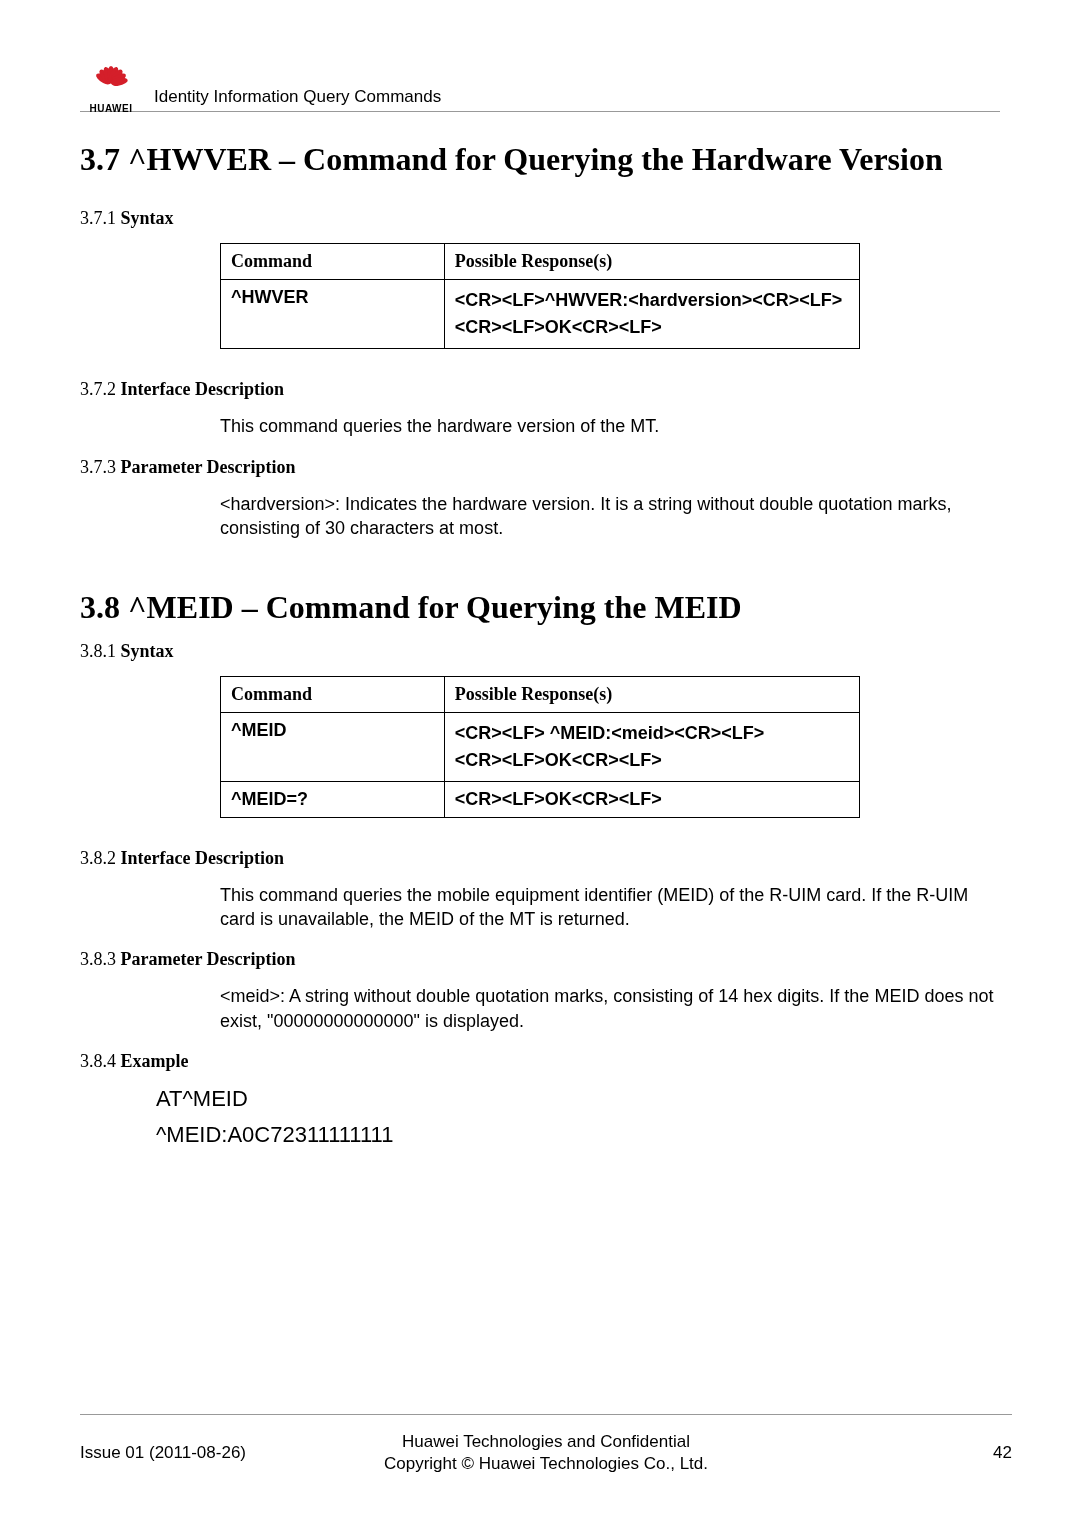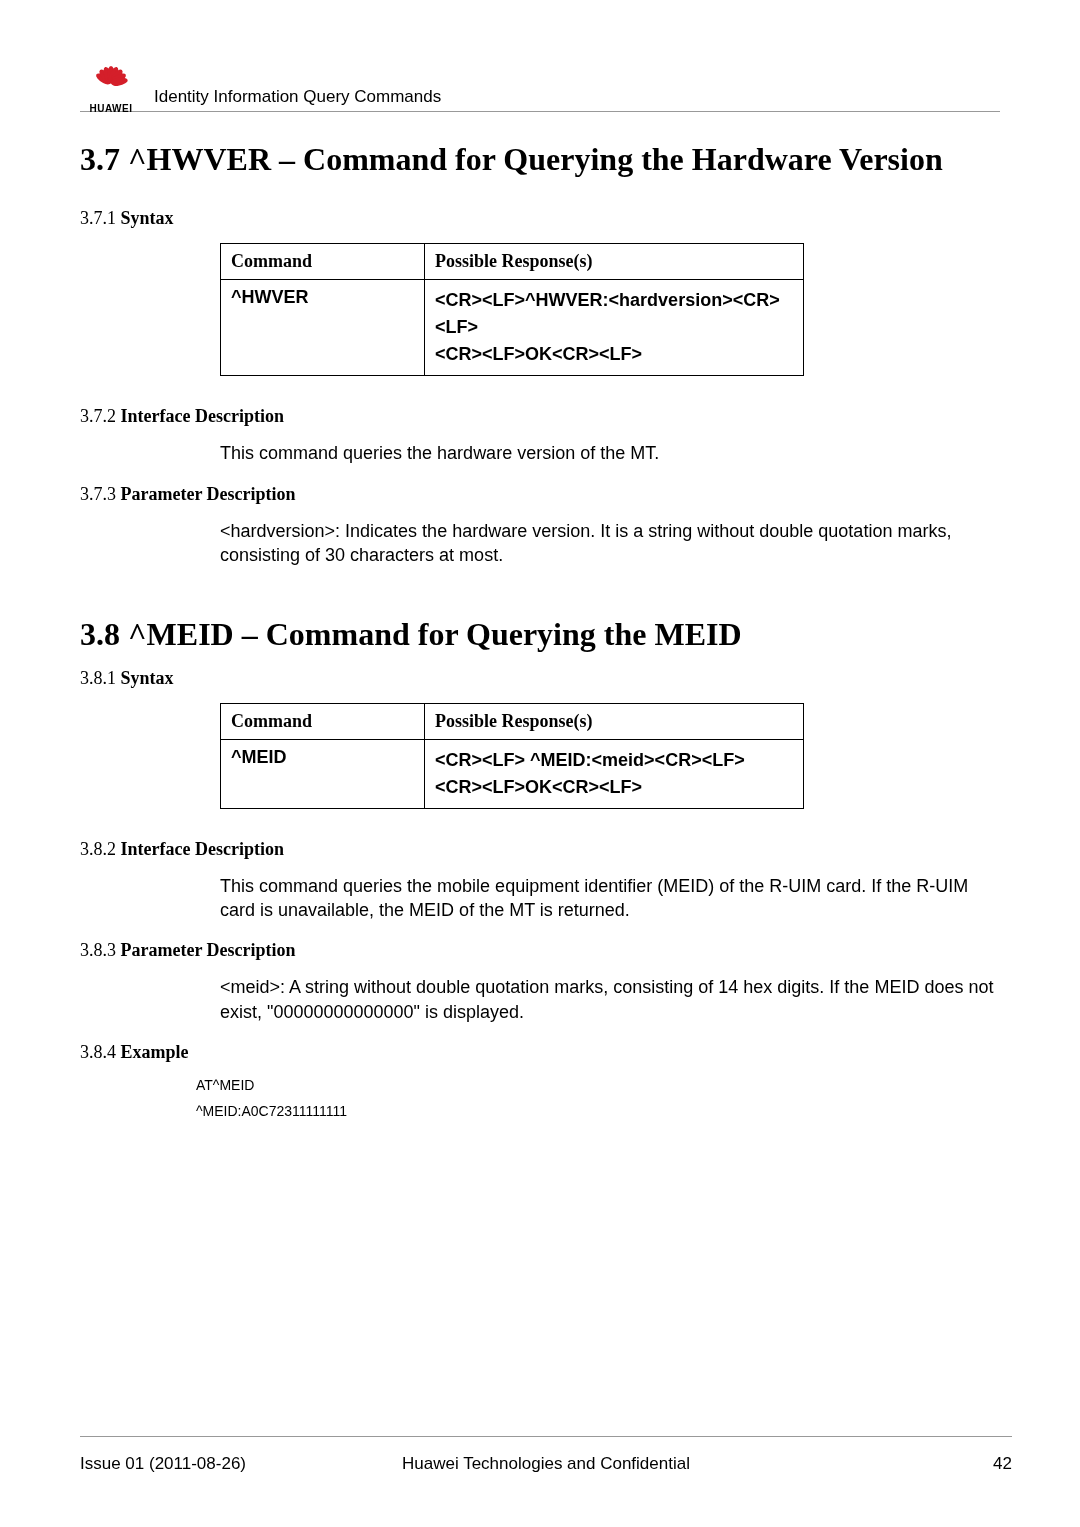--- a/index.html
+++ b/index.html
@@ -80,42 +80,42 @@
   .body-text {
     font-size: 18px;
     line-height: 1.35;
     margin-left: 140px;
     margin-bottom: 6px;
   }
   table.syntax {
     border-collapse: collapse;
     margin-left: 140px;
     margin-bottom: 2px;
-    width: 584px;
+    width: 640px;
   }
   table.syntax th, table.syntax td {
     border: 1.5px solid #000;
     padding: 7px 10px;
     text-align: left;
     vertical-align: top;
     font-size: 18px;
   }
   table.syntax th {
     font-family: "Book Antiqua", Palatino, Georgia, serif;
     font-weight: bold;
     background: #fff;
   }
   table.syntax td {
     font-family: Arial, Helvetica, sans-serif;
     font-weight: bold;
   }
   .cell-multiline div { line-height: 1.5; }
   .example-line {
-    font-size: 14px;
-    margin-left: 116px;
+    font-size: 22px;
+    margin-left: 76px;
     margin-bottom: 10px;
     margin-top: 6px;
   }
   .page-footer {
     position: absolute;
     left: 80px;
     right: 68px;
     bottom: 52px;
     border-top: 1px solid #999;
     padding-top: 16px;
@@ -192,20 +192,24 @@
     <th style="width:35%;">Command</th>
     <th>Possible Response(s)</th>
   </tr>
   <tr>
     <td>^MEID</td>
     <td class="cell-multiline">
       <div>&lt;CR&gt;&lt;LF&gt; ^MEID:&lt;meid&gt;&lt;CR&gt;&lt;LF&gt;</div>
       <div>&lt;CR&gt;&lt;LF&gt;OK&lt;CR&gt;&lt;LF&gt;</div>
     </td>
   </tr>
+  <tr>
+    <td>^MEID=?</td>
+    <td>&lt;CR&gt;&lt;LF&gt;OK&lt;CR&gt;&lt;LF&gt;</td>
+  </tr>
 </tbody>
   </table>
 
 <h2>
   <span class="num">3.8.2 </span><span class="title">Interface Description</span>
 </h2>
 <p class="body-text">This command queries the mobile equipment identifier (MEID) of the R-UIM card. If the R-UIM card is unavailable, the MEID of the MT is returned.</p>
 
 <h2 style="margin-top:18px;">
   <span class="num">3.8.3 </span><span class="title">Parameter Description</span>
@@ -215,15 +219,16 @@
 <h2 style="margin-top:18px;">
   <span class="num">3.8.4 </span><span class="title">Example</span>
 </h2>
 <p class="example-line">AT^MEID</p>
 <p class="example-line">^MEID:A0C72311111111</p>
 
 <div class="page-footer">
   <div class="footer-left">Issue 01 (2011-08-26)</div>
   <div class="footer-center">
     <div>Huawei Technologies and Confidential</div>
+    <div>Copyright © Huawei Technologies Co., Ltd.</div>
   </div>
   <div class="footer-right">42</div>
 </div>
 
 </body></html>

